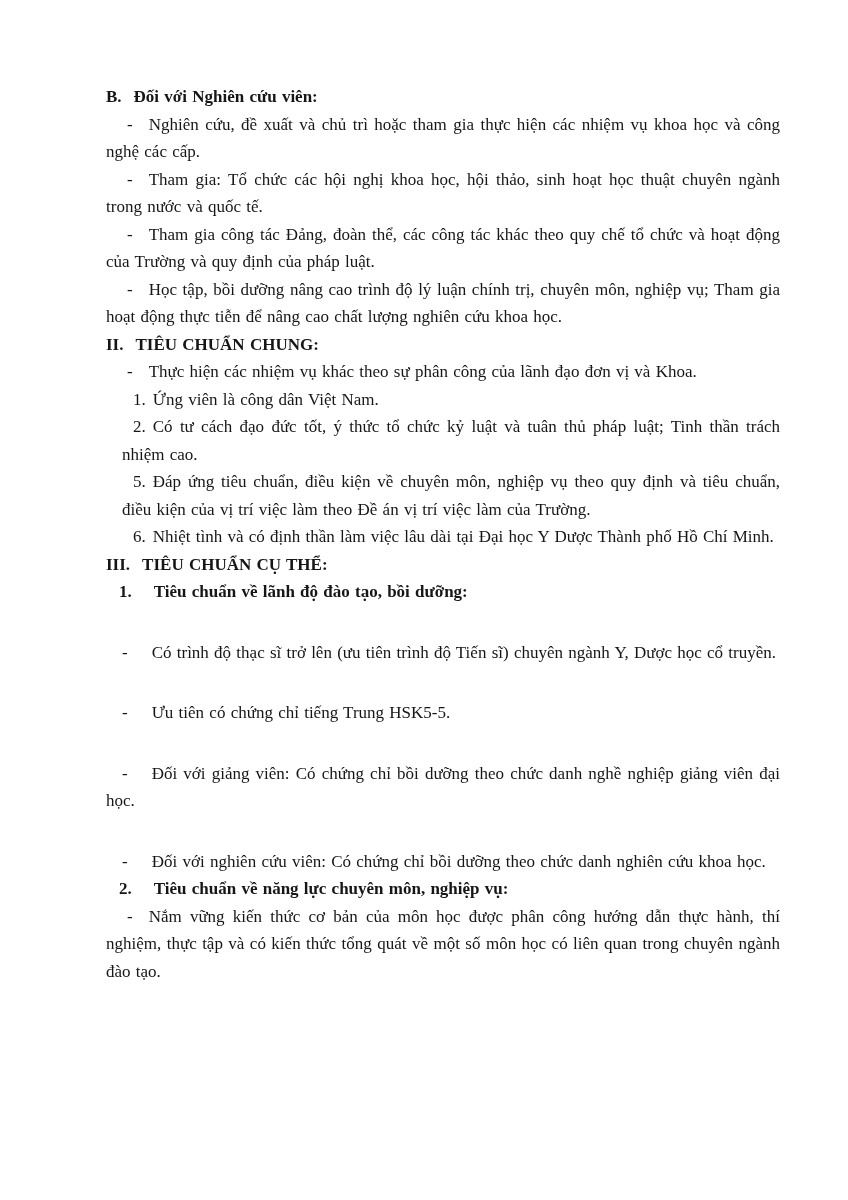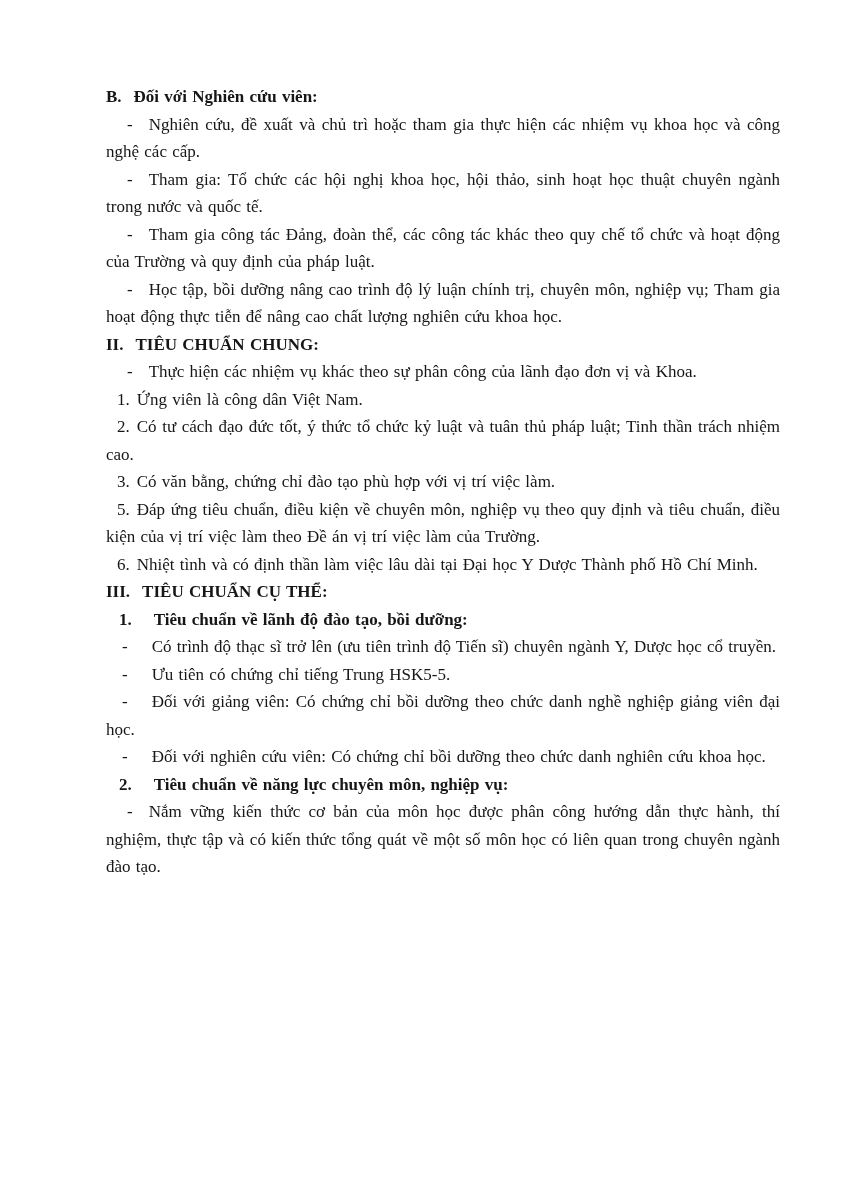--- a/index.html
+++ b/index.html
@@ -35,41 +35,40 @@
 
   .t-section { font-weight: bold; text-indent: 0px; }
   .t-section .gap { width: 12px; }
 
   .t-subsection { font-weight: bold; text-indent: 13px; }
   .t-subsection .gap { width: 22px; }
 
   .t-dash { text-indent: 21px; }
   .t-dash .gap { width: 16px; }
 
-  .t-dash2 { text-indent: 16px; }
+  .t-dash2 { text-indent: 16px; margin-top: 33px; }
   .t-dash2 .gap { width: 24px; }
 
-  .t-num { text-indent: 11px; }
+  .t-num { text-indent: 11px; margin-left: 16px; }
   .t-num .gap { width: 7px; }
 </style>
 </head>
 <body>
 
 <div class="page">
   <div class="content">
       <p class="para t-section"><span class="marker">B.</span><span class="gap"></span><span class="ptext">Đối với Nghiên cứu viên:</span></p>
       <p class="para t-dash"><span class="marker">-</span><span class="gap"></span><span class="ptext">Nghiên cứu, đề xuất và chủ trì hoặc tham gia thực hiện các nhiệm vụ khoa học và công nghệ các cấp.</span></p>
       <p class="para t-dash"><span class="marker">-</span><span class="gap"></span><span class="ptext">Tham gia: Tổ chức các hội nghị khoa học, hội thảo, sinh hoạt học thuật chuyên ngành trong nước và quốc tế.</span></p>
       <p class="para t-dash"><span class="marker">-</span><span class="gap"></span><span class="ptext">Tham gia công tác Đảng, đoàn thể, các công tác khác theo quy chế tổ chức và hoạt động của Trường và quy định của pháp luật.</span></p>
       <p class="para t-dash"><span class="marker">-</span><span class="gap"></span><span class="ptext">Học tập, bồi dưỡng nâng cao trình độ lý luận chính trị, chuyên môn, nghiệp vụ; Tham gia hoạt động thực tiễn để nâng cao chất lượng nghiên cứu khoa học.</span></p>
       <p class="para t-section"><span class="marker">II.</span><span class="gap"></span><span class="ptext">TIÊU CHUẨN CHUNG:</span></p>
       <p class="para t-dash"><span class="marker">-</span><span class="gap"></span><span class="ptext">Thực hiện các nhiệm vụ khác theo sự phân công của lãnh đạo đơn vị và Khoa.</span></p>
       <p class="para t-num"><span class="marker">1.</span><span class="gap"></span><span class="ptext">Ứng viên là công dân Việt Nam.</span></p>
       <p class="para t-num"><span class="marker">2.</span><span class="gap"></span><span class="ptext">Có tư cách đạo đức tốt, ý thức tổ chức kỷ luật và tuân thủ pháp luật; Tinh thần trách nhiệm cao.</span></p>
-      <p class="para t-num"><span class="marker">3.</span><span class="gap"></span><span class="ptext">Có văn bằng, chứng chỉ đào tạo phù hợp với vị trí việc làm.</span></p>
       <p class="para t-num"><span class="marker">5.</span><span class="gap"></span><span class="ptext">Đáp ứng tiêu chuẩn, điều kiện về chuyên môn, nghiệp vụ theo quy định và tiêu chuẩn, điều kiện của vị trí việc làm theo Đề án vị trí việc làm của Trường.</span></p>
       <p class="para t-num"><span class="marker">6.</span><span class="gap"></span><span class="ptext">Nhiệt tình và có định thần làm việc lâu dài tại Đại học Y Dược Thành phố Hồ Chí Minh.</span></p>
       <p class="para t-section"><span class="marker">III.</span><span class="gap"></span><span class="ptext">TIÊU CHUẨN CỤ THỂ:</span></p>
       <p class="para t-subsection"><span class="marker">1.</span><span class="gap"></span><span class="ptext">Tiêu chuẩn về lãnh độ đào tạo, bồi dưỡng:</span></p>
       <p class="para t-dash2"><span class="marker">-</span><span class="gap"></span><span class="ptext">Có trình độ thạc sĩ trở lên (ưu tiên trình độ Tiến sĩ) chuyên ngành Y, Dược học cổ truyền.</span></p>
       <p class="para t-dash2"><span class="marker">-</span><span class="gap"></span><span class="ptext">Ưu tiên có chứng chỉ tiếng Trung HSK5-5.</span></p>
       <p class="para t-dash2"><span class="marker">-</span><span class="gap"></span><span class="ptext">Đối với giảng viên: Có chứng chỉ bồi dưỡng theo chức danh nghề nghiệp giảng viên đại học.</span></p>
       <p class="para t-dash2"><span class="marker">-</span><span class="gap"></span><span class="ptext">Đối với nghiên cứu viên: Có chứng chỉ bồi dưỡng theo chức danh nghiên cứu khoa học.</span></p>
       <p class="para t-subsection"><span class="marker">2.</span><span class="gap"></span><span class="ptext">Tiêu chuẩn về năng lực chuyên môn, nghiệp vụ:</span></p>
       <p class="para t-dash"><span class="marker">-</span><span class="gap"></span><span class="ptext">Nắm vững kiến thức cơ bản của môn học được phân công hướng dẫn thực hành, thí nghiệm, thực tập và có kiến thức tổng quát về một số môn học có liên quan trong chuyên ngành đào tạo.</span></p>

